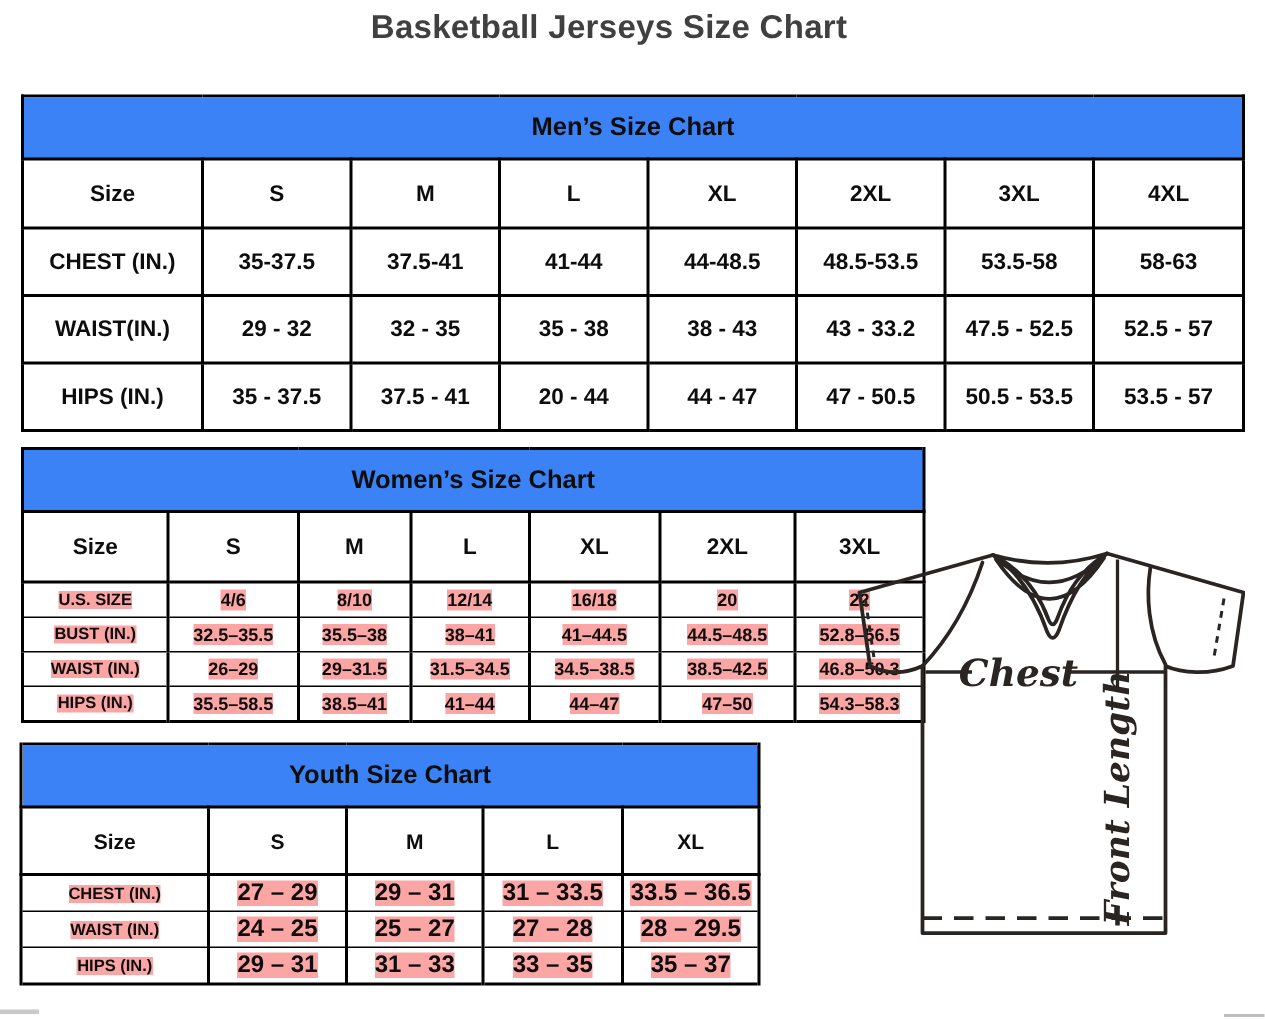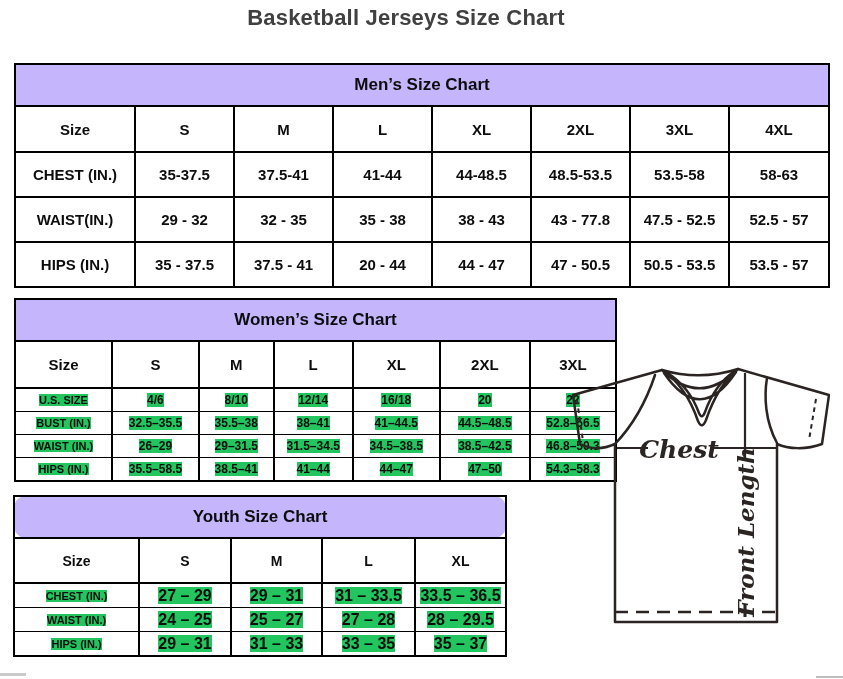--- a/index.html
+++ b/index.html
@@ -12,39 +12,39 @@
     text-align:center;font-size:22px;font-weight:bold;color:#404040;
     letter-spacing:0.2px;
   }
   .tbl-wrap{position:absolute;}
   #mens-wrap{left:14px;top:63px;width:814px;}
   #womens-wrap{left:14px;top:298px;width:603px;}
   #youth-wrap{left:13px;top:495px;width:492px;}
 
   table{border-collapse:collapse;table-layout:fixed;width:100%;border:2px solid #000;color:#0d0d0d;}
   th,td{border:2px solid #000;text-align:center;vertical-align:middle;font-weight:bold;padding:0;overflow:hidden;}
-  tr.band th{background:#c4b5fd;font-size:17px;height:40px;border-bottom:2px solid #000;}
+  tr.band th{background:#3b82f6;font-size:17px;height:40px;border-bottom:2px solid #000;}
   tr.head th{border-bottom:2px solid #000;}
 
   .mens tr.head th{height:44px;font-size:15px;}
   .mens tr.drow th,.mens tr.drow td{height:43px;font-size:15px;}
 
   .womens th,.womens td{border-width:1px 2px;}
   .womens tr.band th,.womens tr.head th{border-bottom-width:2px;}
   .womens tr.head th{height:45px;font-size:15px;}
   .womens tr.drow th{height:22px;font-size:11px;}
   .womens tr.drow td{font-size:12px;}
 
   .youth th,.youth td{border-width:1px 2px;}
-  .youth tr.band th,.youth tr.head th{border-bottom-width:2px;border-radius:12px;}
+  .youth tr.band th,.youth tr.head th{border-bottom-width:2px;}
   .youth tr.head th{height:43px;font-size:14px;}
   .youth tr.drow th{height:23px;font-size:11px;}
   .youth tr.drow td{font-size:16px;}
 
-  .hl{background:#22c55e;padding:0 0;text-align:center;}
+  .hl{background:#fca5a5;padding:0 0;text-align:center;}
 
   #jersey{position:absolute;left:558px;top:364px;}
 
   .sliver{position:absolute;}
   #sliver-left{left:0;top:673px;width:26px;height:3px;background:#c9c9c9;}
   #sliver-right{left:816px;top:676px;width:27px;height:2px;background:#bdbdbd;}
 </style>
 </head>
 <body>
 
@@ -85,21 +85,21 @@
           <td><span>48.5-53.5</span></td>
           <td><span>53.5-58</span></td>
           <td><span>58-63</span></td>
         </tr>
         <tr class="drow">
           <th><span>WAIST(IN.)</span></th>
           <td><span>29 - 32</span></td>
           <td><span>32 - 35</span></td>
           <td><span>35 - 38</span></td>
           <td><span>38 - 43</span></td>
-          <td><span>43 - 77.8</span></td>
+          <td><span>43 - 33.2</span></td>
           <td><span>47.5 - 52.5</span></td>
           <td><span>52.5 - 57</span></td>
         </tr>
         <tr class="drow">
           <th><span>HIPS (IN.)</span></th>
           <td><span>35 - 37.5</span></td>
           <td><span>37.5 - 41</span></td>
           <td><span>20 - 44</span></td>
           <td><span>44 - 47</span></td>
           <td><span>47 - 50.5</span></td>

